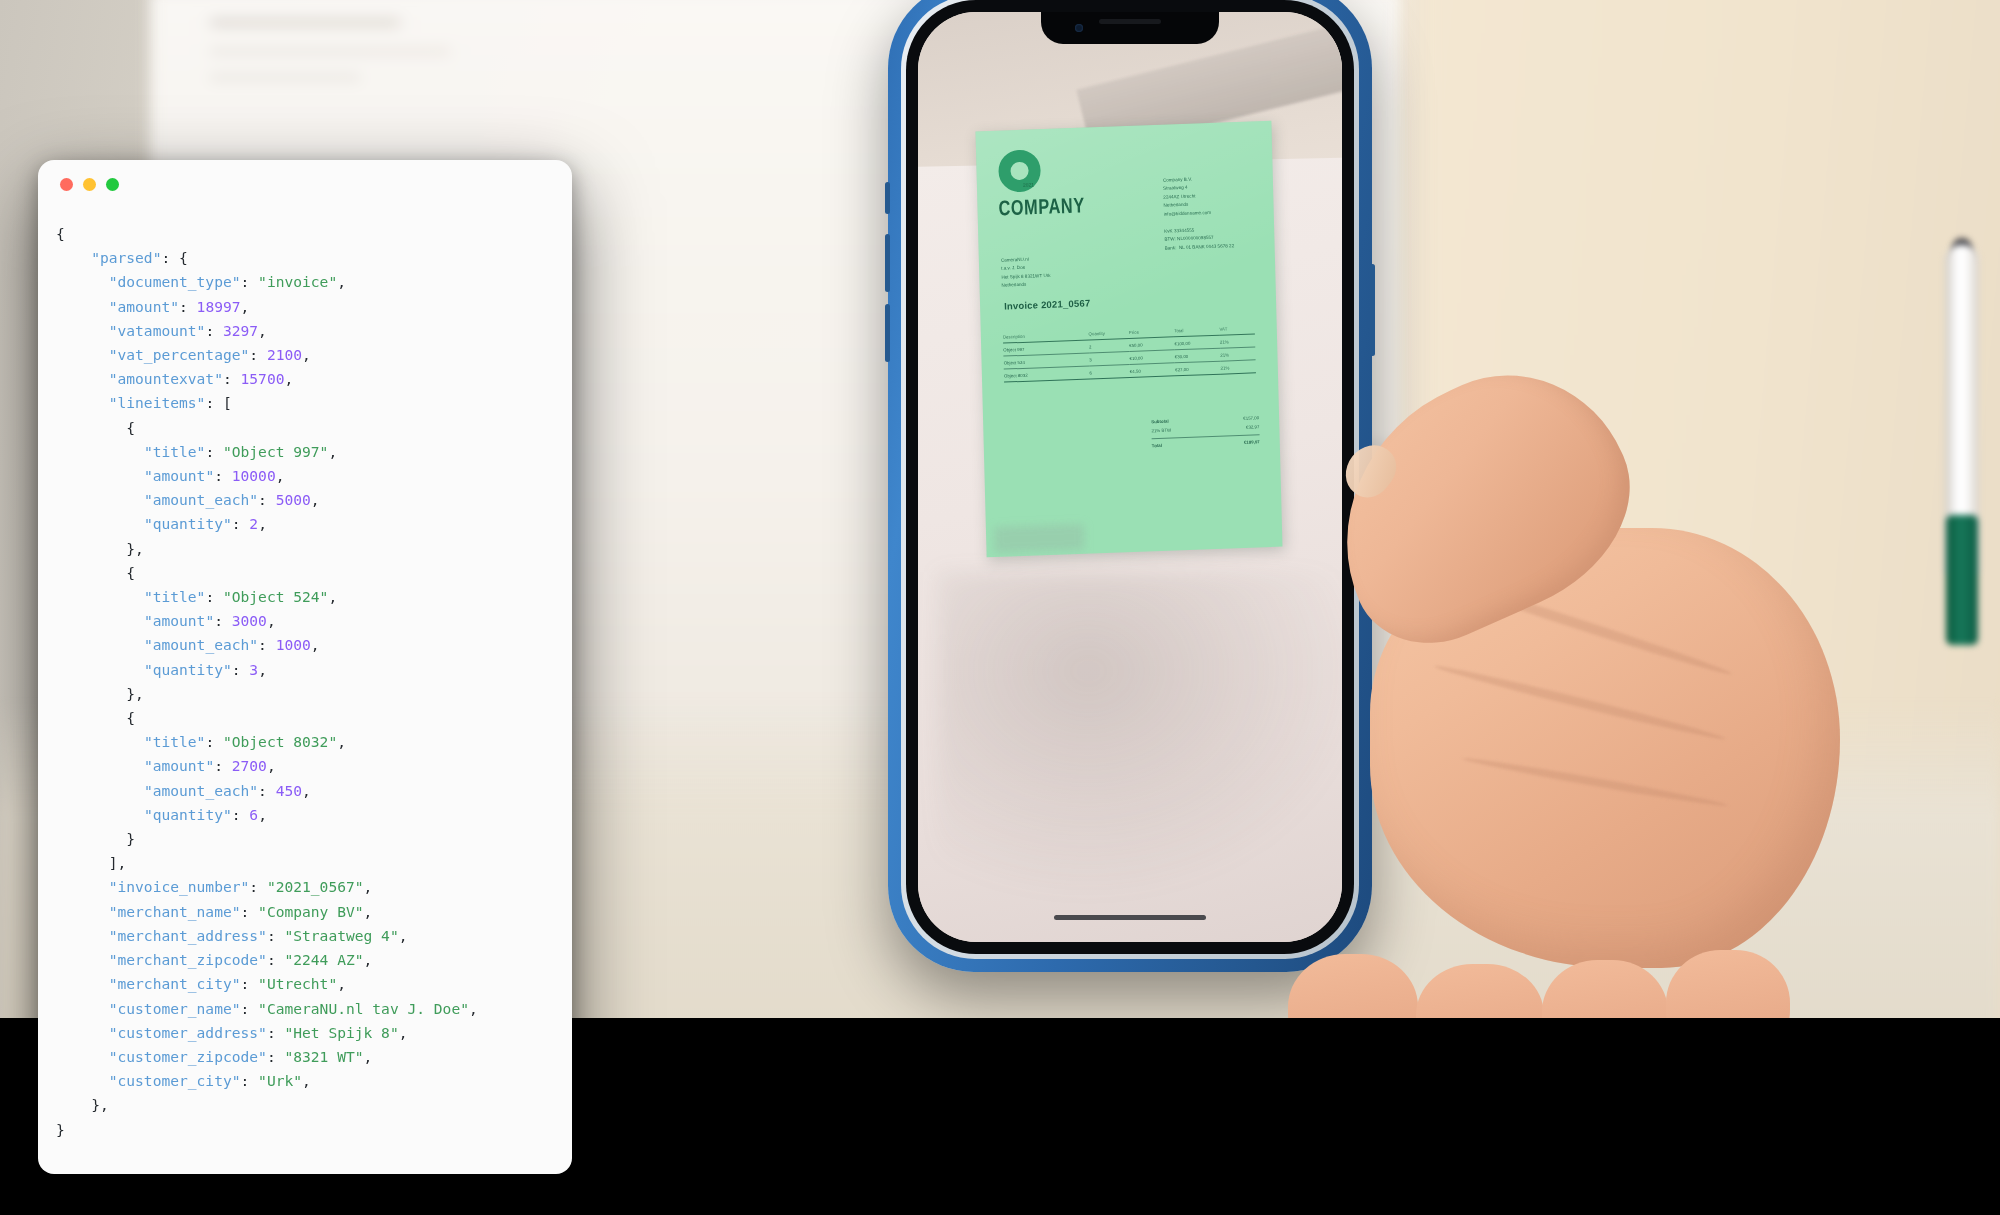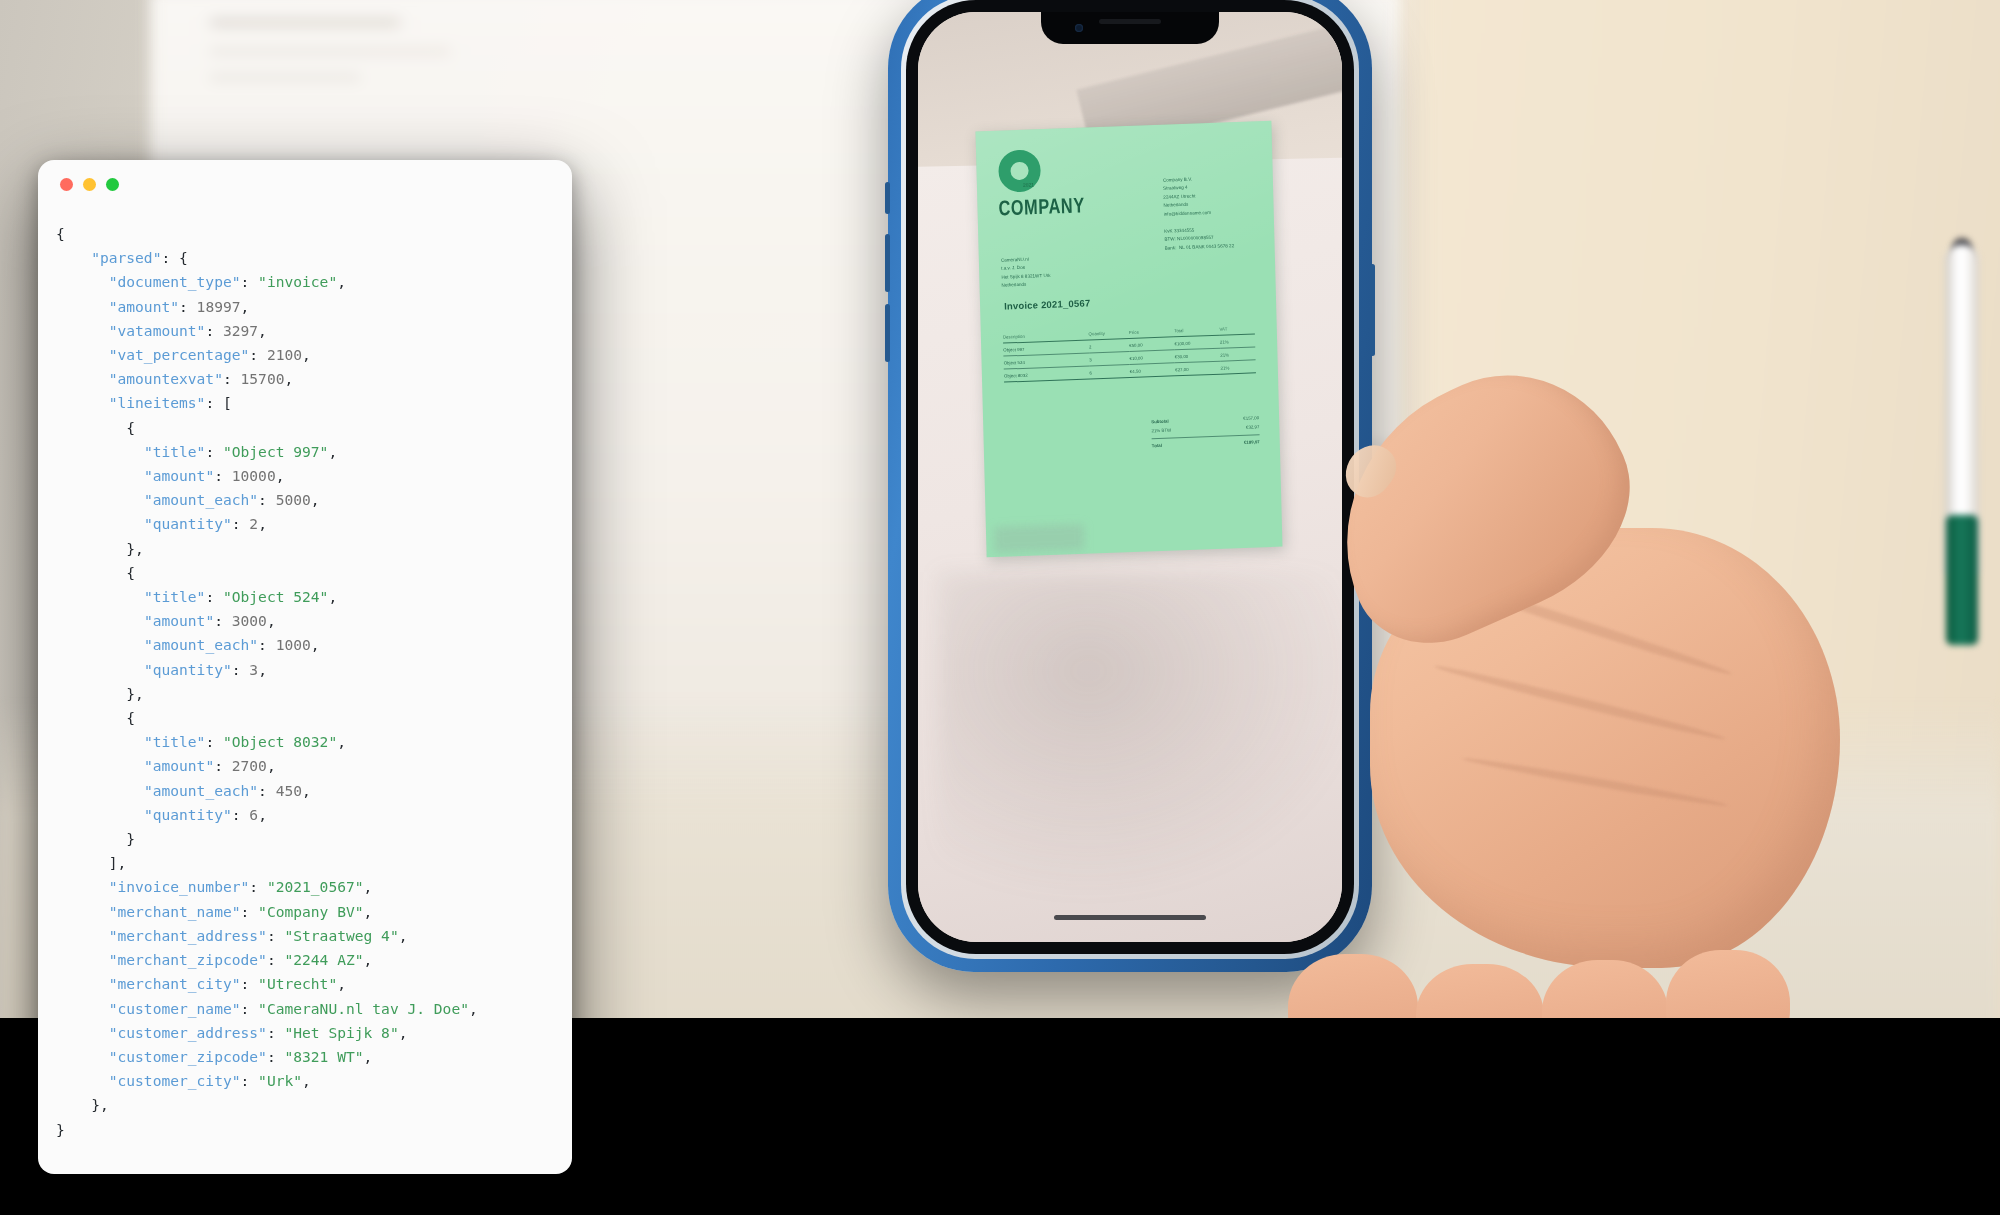--- a/index.html
+++ b/index.html
@@ -201,21 +201,21 @@
   .dot { width: 13px; height: 13px; border-radius: 50%; }
   .code-body {
     padding: 14px 18px 18px 18px;
     font-family: "DejaVu Sans Mono", "Liberation Mono", monospace;
     font-size: 14.6px; line-height: 24.2px;
     color: #24292e; white-space: pre;
     overflow: hidden;
   }
   .k { color: #5b9bd5; }      
   .s { color: #3f9c5a; }      
-  .n { color: #737373; }      
+  .n { color: #8b5cf6; }      
   .p { color: #24292e; }      
 </style>
 </head>
 <body>
 
 <div id="stage">
 
   <div class="photo">
     <div class="bg-paper">
       <div class="bg-paper-lines">

